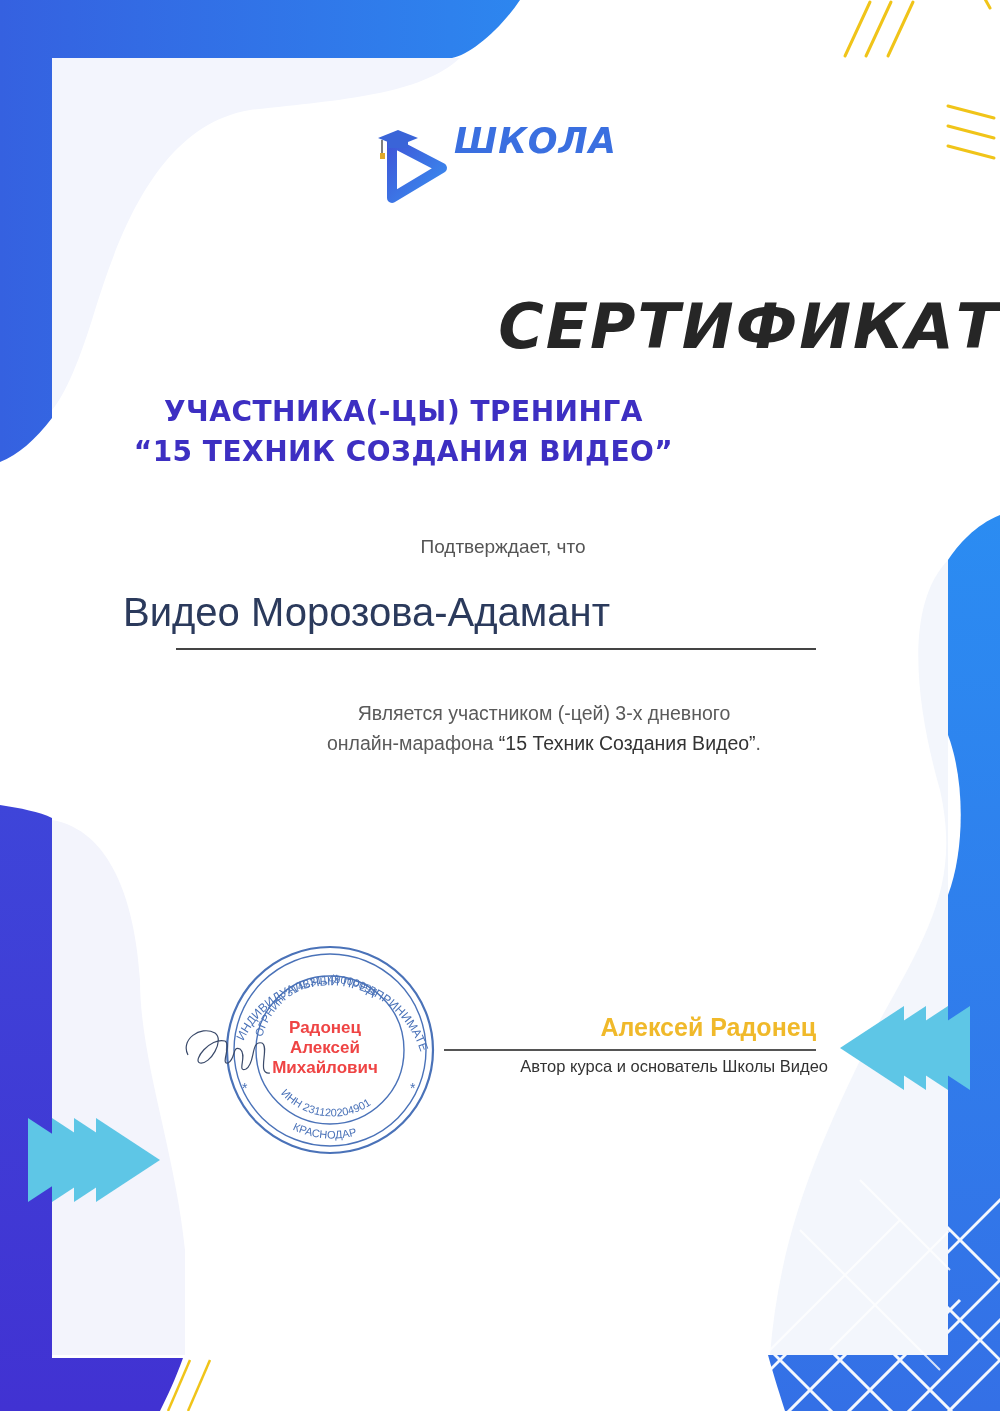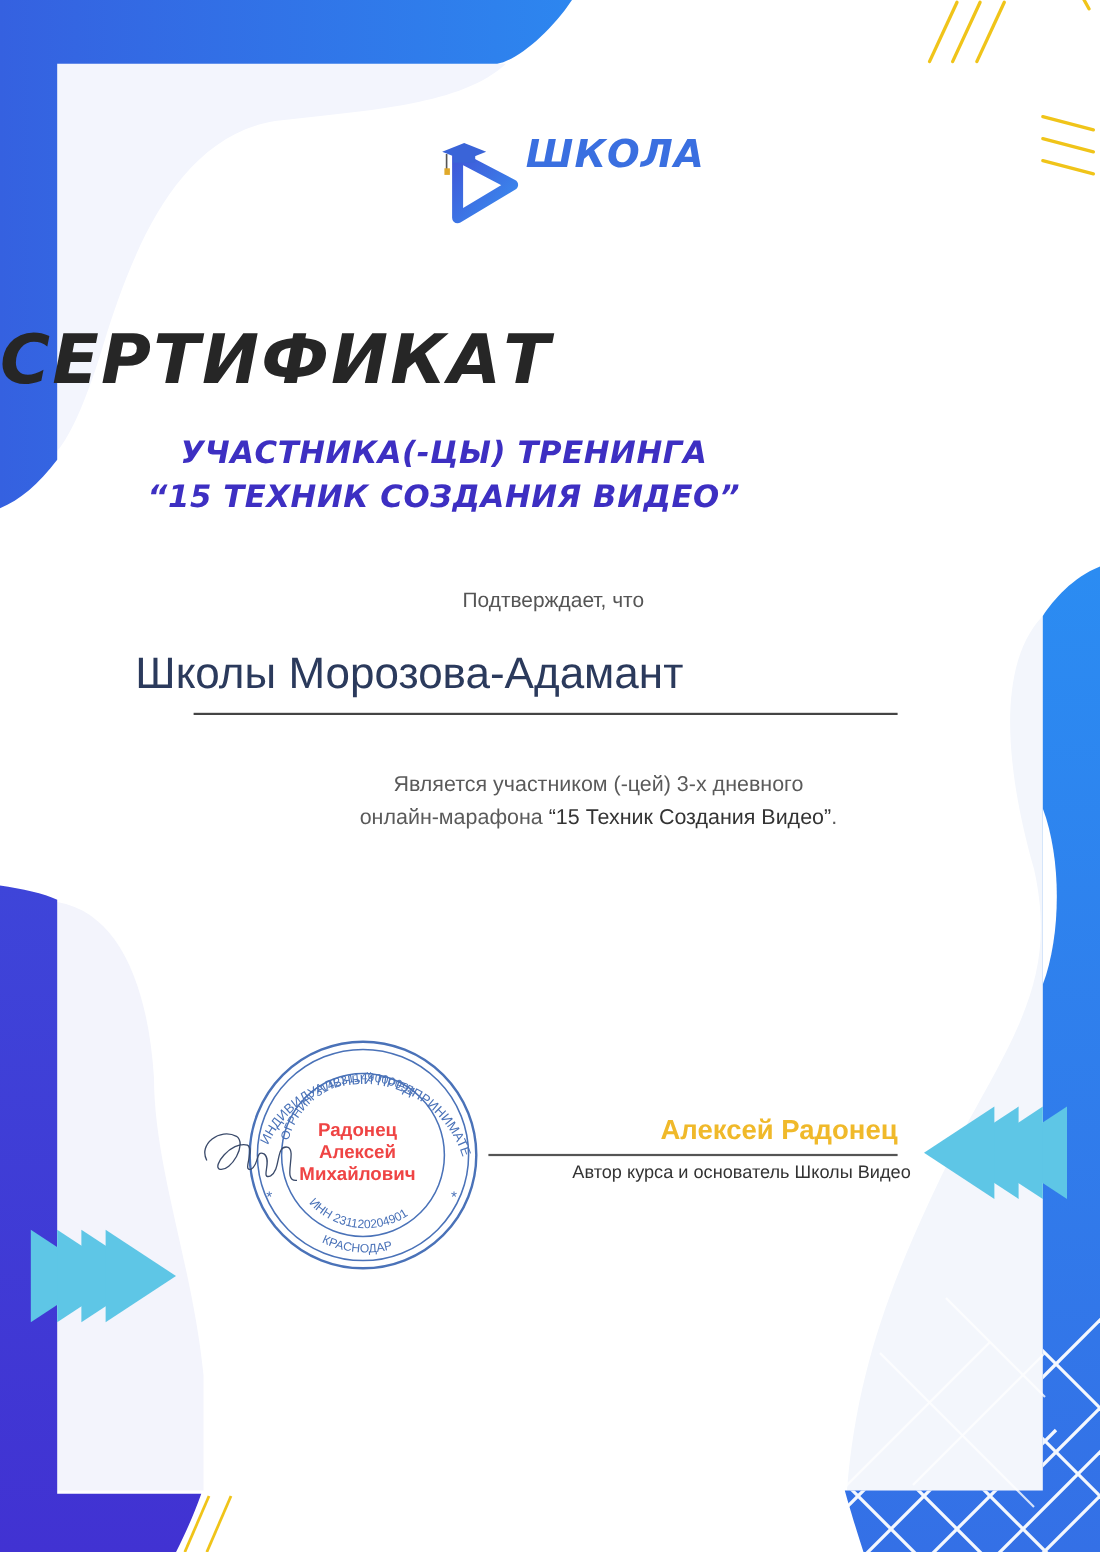--- a/index.html
+++ b/index.html
@@ -1,24 +1,24 @@
 <!DOCTYPE html>
 <html><head>
 <meta charset="utf-8">
 <style>
   html, body { margin: 0; padding: 0; }
   body { width: 1000px; height: 1411px; position: relative; overflow: hidden; background: #ffffff; font-family: "Liberation Sans", sans-serif; }
   .layer { position: absolute; left: 0; top: 0; width: 1000px; height: 1411px; }
   .abs { position: absolute; }
 
-  .logo { position: absolute; left: 396px; top: 120px; width: 240px; height: 90px; }
+  .logo { position: absolute; left: 372px; top: 120px; width: 240px; height: 90px; }
   .logo-text { position: absolute; left: 82px; top: 2px; font-family: "DejaVu Sans", sans-serif; font-weight: bold; font-style: italic; font-size: 35px; line-height: 38px; color: #3a6fe0; letter-spacing: 1px; }
 
-  .title { position: absolute; left: 0; width: 1000px; top: 290px; text-align: left; font-family: "DejaVu Sans", sans-serif; font-weight: bold; font-style: italic; font-size: 62px; letter-spacing: 2px; color: #262626; }
-  .subtitle { position: absolute; left: 0; width: 807px; top: 392px; text-align: center; font-family: "DejaVu Sans", sans-serif; font-weight: bold; font-style: italic; font-size: 28px; line-height: 40px; color: #3d2fc2; letter-spacing: 0.5px; }
+  .title { position: absolute; left: 0; width: 1000px; top: 290px; text-align: right; font-family: "DejaVu Sans", sans-serif; font-weight: bold; font-style: italic; font-size: 62px; letter-spacing: 2px; color: #262626; }
+  .subtitle { position: absolute; left: 0; width: 807px; top: 392px; text-align: center; font-family: "DejaVu Sans", sans-serif; font-weight: bold; font-size: 28px; line-height: 40px; color: #3d2fc2; letter-spacing: 0.5px; }
 
   .confirm { position: absolute; left: 3px; width: 1000px; top: 536px; text-align: center; font-size: 19px; color: #555; }
   .name { position: absolute; left: 123px; top: 590px; font-size: 40px; color: #2b3a5c; font-family: "Liberation Sans", sans-serif; }
   .name-line { position: absolute; left: 176px; top: 648px; width: 640px; height: 2px; background: #444; }
 
   .desc { position: absolute; left: 0; width: 1000px; top: 698px; text-align: center; font-size: 19.5px; line-height: 30px; color: #5a5a5a; padding-left: 44px; }
   .desc b { font-weight: normal; color: #333; }
 
   .author-name { position: absolute; left: 440px; width: 376px; top: 1013px; text-align: right; font-size: 25px; font-weight: bold; color: #f0b92a; }
   .author-line { position: absolute; left: 444px; top: 1049px; width: 372px; height: 1.5px; background: #555; }
@@ -131,21 +131,21 @@
   </div>
 </div>
 
 <div class="title">СЕРТИФИКАТ</div>
 <div class="subtitle">
   <div>УЧАСТНИКА(-ЦЫ) ТРЕНИНГА</div>
   <div>“15 ТЕХНИК СОЗДАНИЯ ВИДЕО”</div>
 </div>
 
 <div class="confirm">Подтверждает, что</div>
-<div class="name">Школы Морозова-Адамант</div>
+<div class="name">Видео Морозова-Адамант</div>
 <div class="name-line"></div>
 
 <div class="desc">
   <div>Является участником (-цей) 3-х дневного</div>
   <div><span>онлайн-марафона </span><b>“15 Техник Создания Видео”</b><span>.</span></div>
 </div>
 
 <svg class="stamp" viewBox="0 0 270 210">
   <defs>
     <path id="arcTop" d="M 70 105 A 95 95 0 0 1 250 105"></path>

